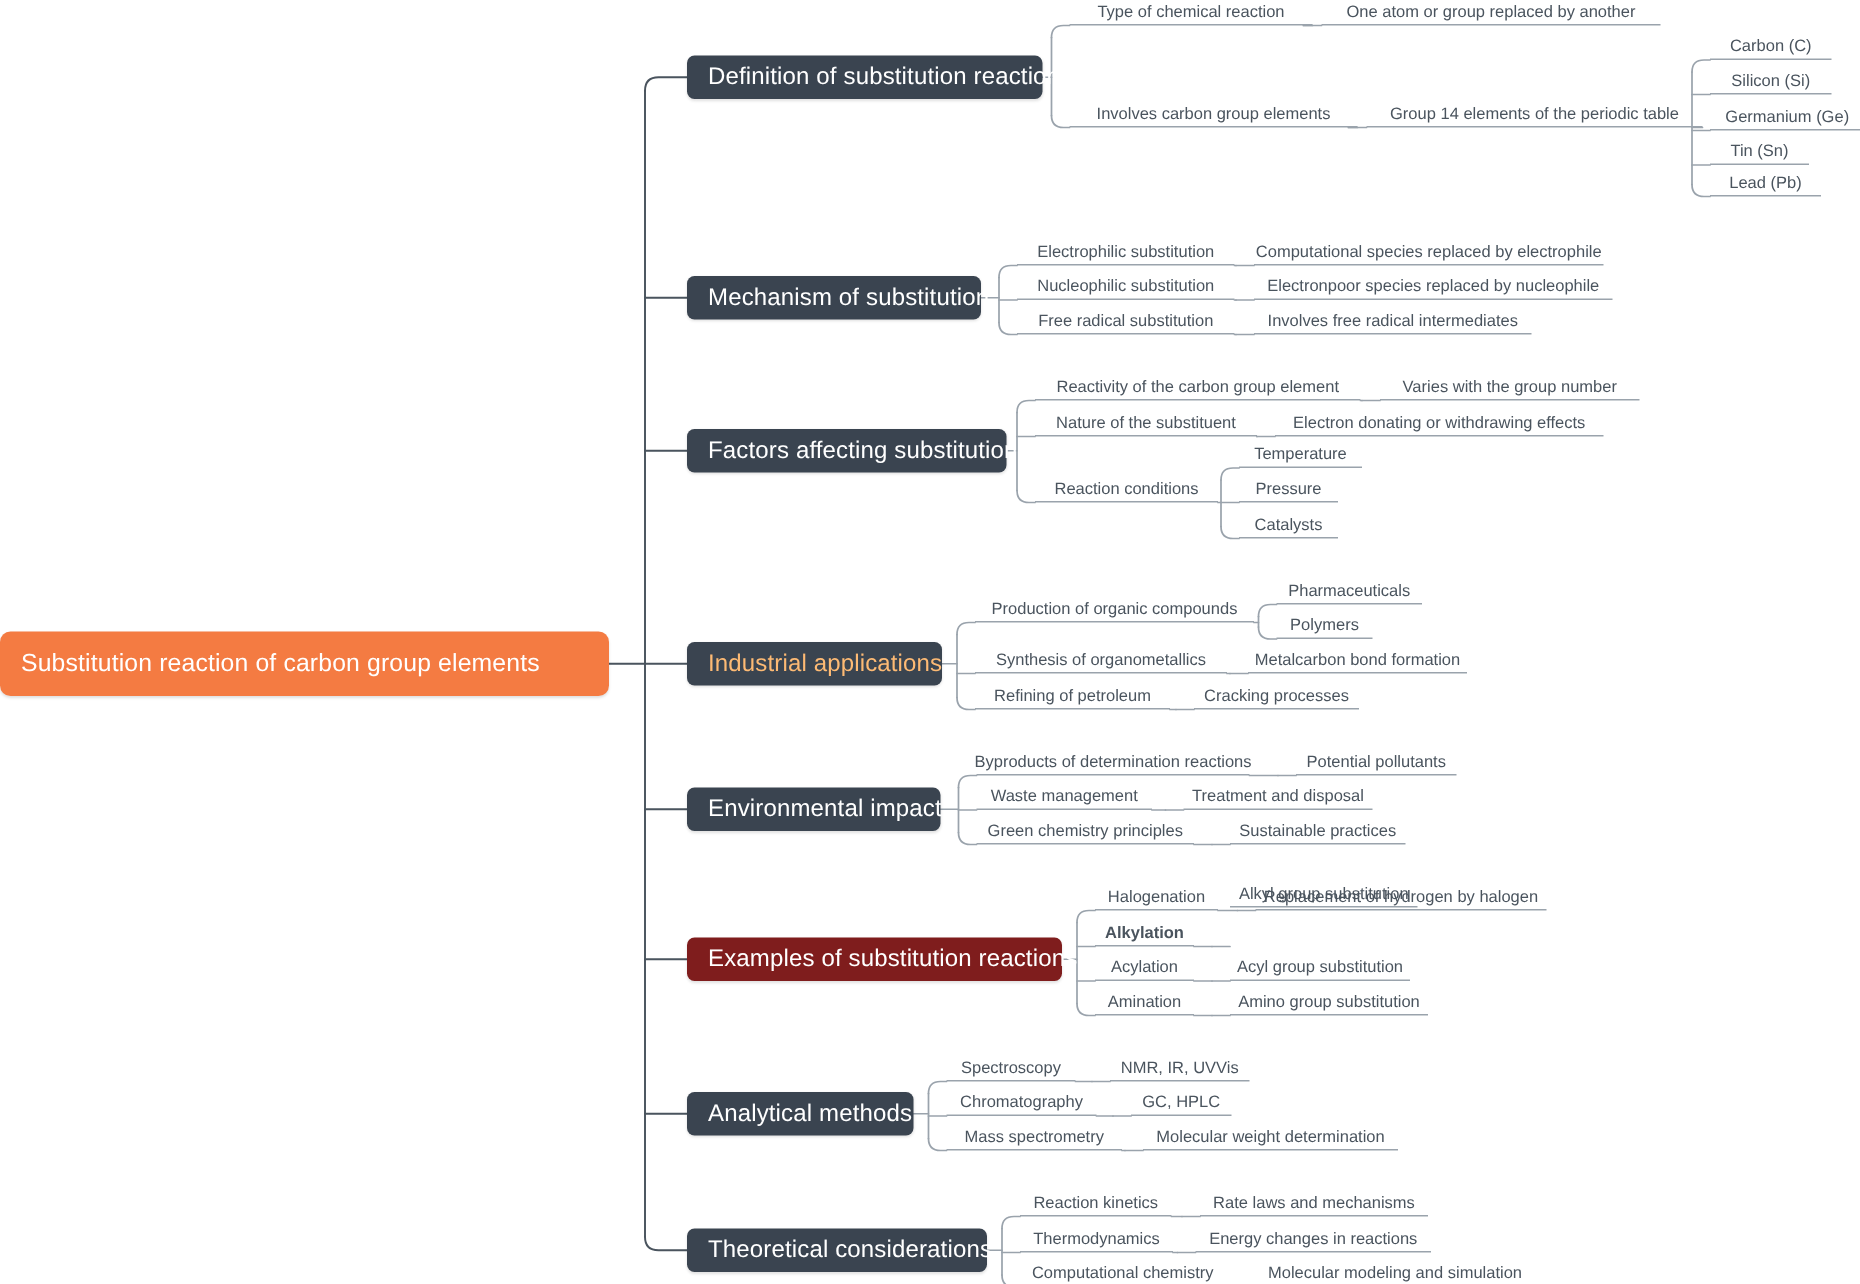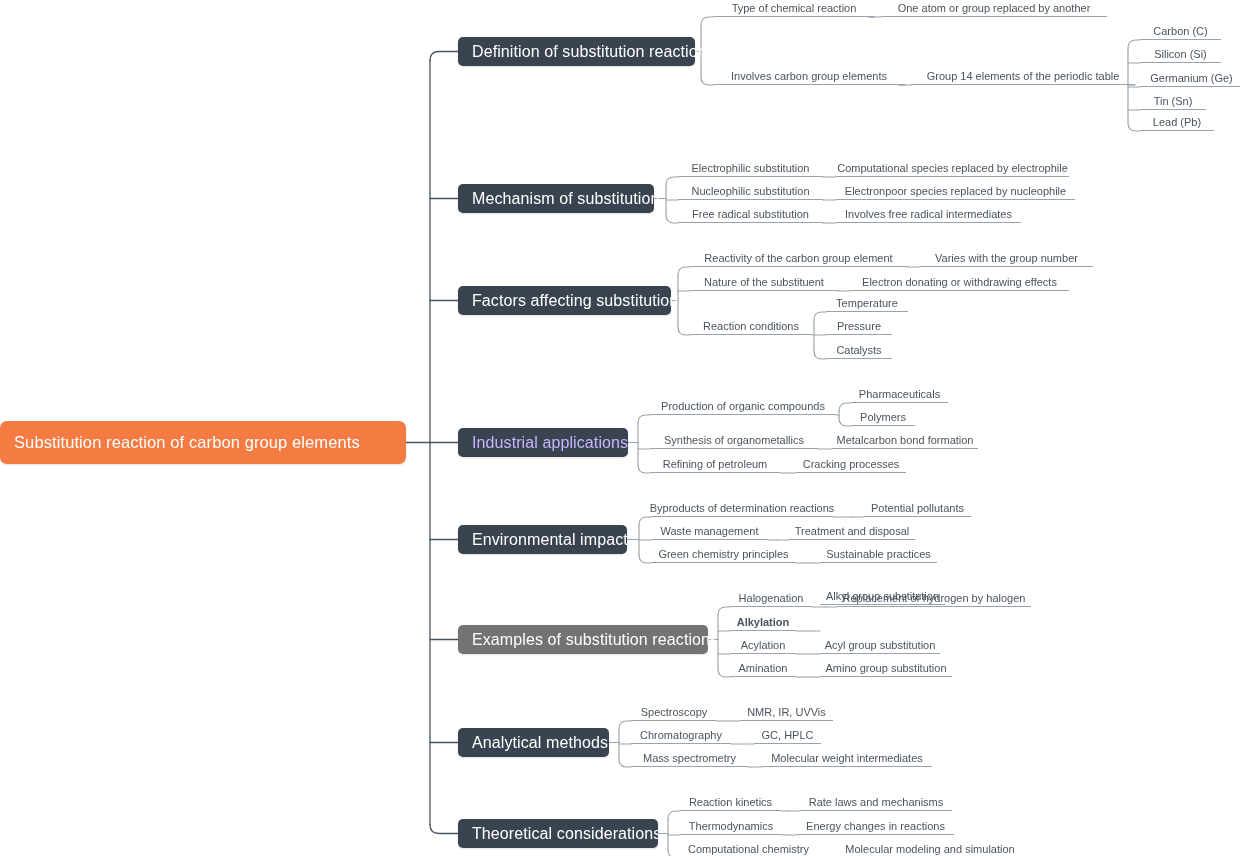--- a/index.html
+++ b/index.html
@@ -180,27 +180,27 @@
     </div>
     <div class="node lvl2" style="left: 458px; top: 37px; width: 237px; height: 29px; background: rgb(58, 68, 80); color: rgb(255, 255, 255);">
       <span>Definition of substitution reaction</span>
     </div>
     <div class="node lvl2" style="left: 458px; top: 184px; width: 196px; height: 29px; background: rgb(58, 68, 80); color: rgb(255, 255, 255);">
       <span>Mechanism of substitution</span>
     </div>
     <div class="node lvl2" style="left: 458px; top: 286px; width: 213px; height: 29px; background: rgb(58, 68, 80); color: rgb(255, 255, 255);">
       <span>Factors affecting substitution</span>
     </div>
-    <div class="node lvl2" style="left: 458px; top: 428px; width: 170px; height: 29px; background: rgb(58, 68, 80); color: #c4b5fd;">
+    <div class="node lvl2" style="left: 458px; top: 428px; width: 170px; height: 29px; background: rgb(58, 68, 80); color: #fdba74;">
       <span>Industrial applications</span>
     </div>
     <div class="node lvl2" style="left: 458px; top: 525px; width: 169px; height: 29px; background: rgb(58, 68, 80); color: rgb(255, 255, 255);">
       <span>Environmental impact</span>
     </div>
-    <div class="node lvl2" style="left: 458px; top: 625px; width: 250px; height: 29px; background: #737373; color: rgb(255, 255, 255);">
+    <div class="node lvl2" style="left: 458px; top: 625px; width: 250px; height: 29px; background: #7f1d1d; color: rgb(255, 255, 255);">
       <span>Examples of substitution reactions</span>
     </div>
     <div class="node lvl2" style="left: 458px; top: 728px; width: 151px; height: 29px; background: rgb(58, 68, 80); color: rgb(255, 255, 255);">
       <span>Analytical methods</span>
     </div>
     <div class="node lvl2" style="left: 458px; top: 819px; width: 200px; height: 29px; background: rgb(58, 68, 80); color: rgb(255, 255, 255);">
       <span>Theoretical considerations</span>
     </div>
     <div class="leaf" style="left: 713px; top: 0px; width: 162px; height: 17px; color: rgb(74, 84, 94); border-bottom-color: rgb(154, 163, 172);">
       <span>Type of chemical reaction</span>
@@ -343,21 +343,21 @@
     <div class="leaf" style="left: 631px; top: 727px; width: 100px; height: 17px; color: rgb(74, 84, 94); border-bottom-color: rgb(154, 163, 172);">
       <span>Chromatography</span>
     </div>
     <div class="leaf" style="left: 754px; top: 727px; width: 67px; height: 17px; color: rgb(74, 84, 94); border-bottom-color: rgb(154, 163, 172);">
       <span>GC, HPLC</span>
     </div>
     <div class="leaf" style="left: 631px; top: 750px; width: 117px; height: 17px; color: rgb(74, 84, 94); border-bottom-color: rgb(154, 163, 172);">
       <span>Mass spectrometry</span>
     </div>
     <div class="leaf" style="left: 762px; top: 750px; width: 170px; height: 17px; color: rgb(74, 84, 94); border-bottom-color: rgb(154, 163, 172);">
-      <span>Molecular weight intermediates</span>
+      <span>Molecular weight determination</span>
     </div>
     <div class="leaf" style="left: 680px; top: 794px; width: 101px; height: 17px; color: rgb(74, 84, 94); border-bottom-color: rgb(154, 163, 172);">
       <span>Reaction kinetics</span>
     </div>
     <div class="leaf" style="left: 800px; top: 794px; width: 152px; height: 17px; color: rgb(74, 84, 94); border-bottom-color: rgb(154, 163, 172);">
       <span>Rate laws and mechanisms</span>
     </div>
     <div class="leaf" style="left: 680px; top: 818px; width: 102px; height: 17px; color: rgb(74, 84, 94); border-bottom-color: rgb(154, 163, 172);">
       <span>Thermodynamics</span>
     </div>

